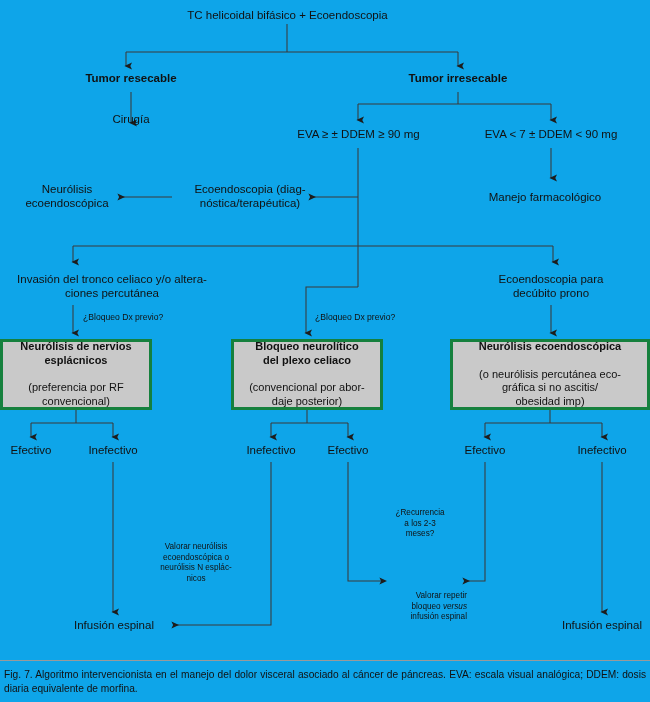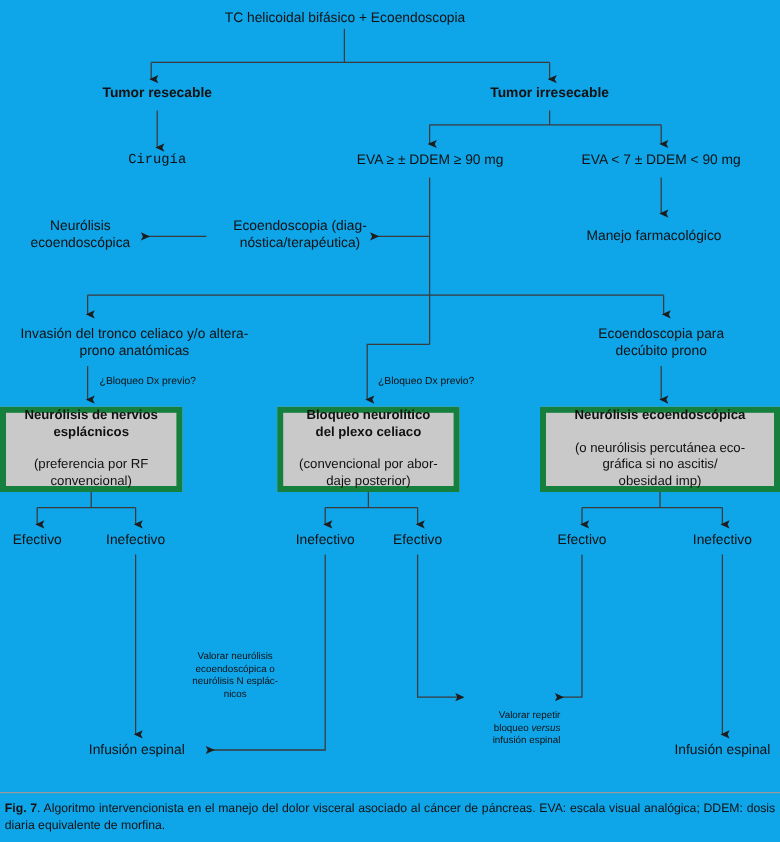--- a/index.html
+++ b/index.html
@@ -30,21 +30,21 @@
   
   .t{ font-size:11.5px; }
   .t-bold{ font-size:11.5px; font-weight:bold; }
   .t-small{ font-size:8.6px; line-height:1.25; }
   .t-tiny{ font-size:8.2px; line-height:1.3; }
 
   
   .gbox{
     position:absolute;
     background:#c9c9c9;
-    border:5px solid #15803d;
+    border:3px solid #15803d;
     box-sizing:border-box;
     display:flex;
     align-items:center;
     justify-content:center;
     text-align:center;
     line-height:1.26;
     font-size:11px;
     padding:4px 3px;
     white-space:pre-line;
   }
@@ -58,21 +58,21 @@
     top:660px;
     width:650px;
     box-sizing:border-box;
     padding:7px 4px 0 4px;
     border-top:1px solid #9a9a9a;
     font-size:10.2px;
     line-height:1.42;
     text-align:justify;
     color:#111;
   }
-  #caption .figlbl{font-weight:bold;}
+  #caption .figlbl{font-weight:normal;}
   .ital{font-style:italic;}
 </style>
 </head>
 <body>
 
 <div id="figure">
 
   <svg id="wires" viewBox="0 0 650 702" width="650" height="702" xmlns="http://www.w3.org/2000/svg">
     <defs>
       <marker id="ah-down" markerWidth="8" markerHeight="8" refX="4" refY="6.4" orient="auto" markerUnits="userSpaceOnUse">
@@ -145,36 +145,36 @@
       <path d="M602,462 L602,612" marker-end="url(#ah-down)"></path>
     </g>
   </svg>
 
   <div class="node t" style="left:155px;top:8px;width:265px;">TC helicoidal bifásico + Ecoendoscopia</div>
 
   <div class="node t-bold" style="left:383px;top:71px;width:150px;">Tumor irresecable</div>
 
   <div class="node t-bold" style="left:56px;top:71px;width:150px;">Tumor resecable</div>
 
-  <div class="node t" style="left:81px;top:127px;width:100px;font-family:Liberation Mono, monospace;">Cirugía</div>
+  <div class="node t" style="left:81px;top:112px;width:100px;">Cirugía</div>
 
   <div class="node t" style="left:275px;top:127px;width:167px;">EVA ≥ ± DDEM ≥ 90 mg</div>
 
   <div class="node t" style="left:466px;top:127px;width:170px;">EVA &lt; 7 ± DDEM &lt; 90 mg</div>
 
   <div class="node t" style="left:13px;top:182px;width:108px;">Neurólisis
 ecoendoscópica</div>
 
   <div class="node t" style="left:180px;top:182px;width:140px;">Ecoendoscopia (diag-
 nóstica/terapéutica)</div>
 
   <div class="node t" style="left:460px;top:190px;width:170px;">Manejo farmacológico</div>
 
   <div class="node t" style="left:2px;top:272px;width:220px;">Invasión del tronco celiaco y/o altera-
-prono anatómicas</div>
+ciones percutánea</div>
 
   <div class="node t" style="left:466px;top:272px;width:170px;">Ecoendoscopia para
 decúbito prono</div>
 
   <div class="node t-small" style="left:83px;top:312px;width:125px;text-align:left;">¿Bloqueo Dx previo?</div>
 
   <div class="node t-small" style="left:315px;top:312px;width:125px;text-align:left;">¿Bloqueo Dx previo?</div>
 
   <div class="gbox" style="left:0px;top:339px;width:152px;height:71px;">
     <span>
@@ -213,20 +213,23 @@
 
   <div class="node t" style="left:454px;top:443px;width:62px;">Efectivo</div>
 
   <div class="node t" style="left:567px;top:443px;width:70px;">Inefectivo</div>
 
   <div class="node t-tiny" style="left:146px;top:542px;width:100px;">Valorar neurólisis
 ecoendoscópica o
 neurólisis N esplác-
 nicos</div>
 
+  <div class="node t-tiny" style="left:380px;top:508px;width:80px;">¿Recurrencia
+a los 2-3
+meses?</div>
 
   <div class="node t-tiny" style="left:383px;top:591px;width:84px;text-align:right;white-space:normal;">
     <span>Valorar repetir</span><br>
     <span>bloqueo </span><span class="ital">versus</span><br>
     <span>infusión espinal</span>
   </div>
 
   <div class="node t" style="left:53px;top:618px;width:122px;">Infusión espinal</div>
 
   <div class="node t" style="left:541px;top:618px;width:122px;">Infusión espinal</div>

